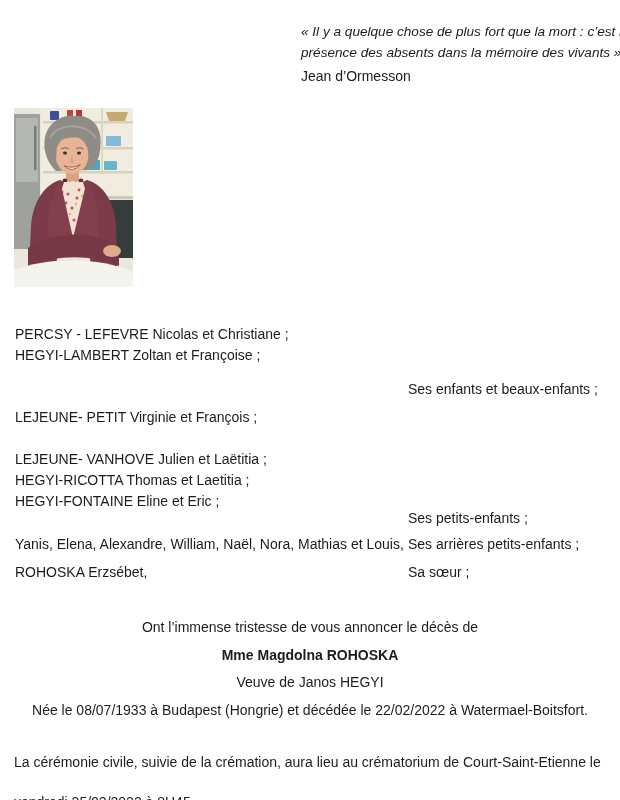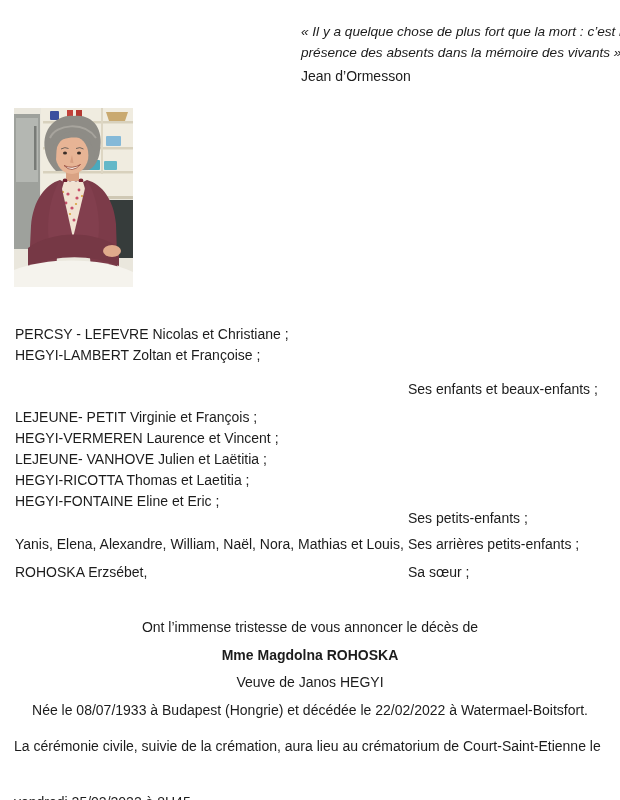--- a/index.html
+++ b/index.html
@@ -115,34 +115,33 @@
 
       <path d="M0 162 C32 149 88 149 119 164 L119 179 L0 179 Z" fill="#f5f3ed"></path>
     </svg>
   </div>
 
   <div class="abs" style="left:15px; top:324px;">PERCSY - LEFEVRE Nicolas et Christiane ;</div>
   <div class="abs" style="left:15px; top:345px;">HEGYI-LAMBERT Zoltan et Françoise ;</div>
   <div class="abs" style="left:408px; top:379px;">Ses enfants et beaux-enfants ;</div>
 
   <div class="abs" style="left:15px; top:407px;">LEJEUNE- PETIT Virginie et François ;</div>
-  <div class="abs" style="left:15px; top:428px;">HEGYI-VERMEREN Laurence et Vincent ;</div>
   <div class="abs" style="left:15px; top:449px;">LEJEUNE- VANHOVE Julien et Laëtitia ;</div>
   <div class="abs" style="left:15px; top:470px;">HEGYI-RICOTTA Thomas et Laetitia ;</div>
   <div class="abs" style="left:15px; top:491px;">HEGYI-FONTAINE Eline et Eric ;</div>
   <div class="abs" style="left:408px; top:508px;">Ses petits-enfants ;</div>
 
   <div class="abs" style="left:15px; top:534px;">Yanis, Elena, Alexandre, William, Naël, Nora, Mathias et Louis,</div>
   <div class="abs" style="left:408px; top:534px;">Ses arrières petits-enfants ;</div>
 
   <div class="abs" style="left:15px; top:562px;">ROHOSKA Erzsébet,</div>
   <div class="abs" style="left:408px; top:562px;">Sa sœur ;</div>
 
 
   <div class="abs center" style="top:617px;text-align:center;">Ont l’immense tristesse de vous annoncer le décès de</div>
   <div class="abs center bold" style="top:645px;">Mme Magdolna ROHOSKA</div>
   <div class="abs center" style="top:672px;">Veuve de Janos HEGYI</div>
   <div class="abs center" style="top:700px;">Née le 08/07/1933 à Budapest (Hongrie) et décédée le 22/02/2022 à Watermael-Boitsfort.</div>
 
-  <div class="abs" style="left:14px; top:736px;text-align:right;">La cérémonie civile, suivie de la crémation, aura lieu au crématorium de Court-Saint-Etienne le</div>
+  <div class="abs" style="left:14px; top:752px;text-align:right;">La cérémonie civile, suivie de la crémation, aura lieu au crématorium de Court-Saint-Etienne le</div>
   <div class="abs" style="left:14px; top:774px;margin-top:18px;">vendredi 25/02/2022 à 8H45.</div>
 
 </div>
 
 </body></html>

